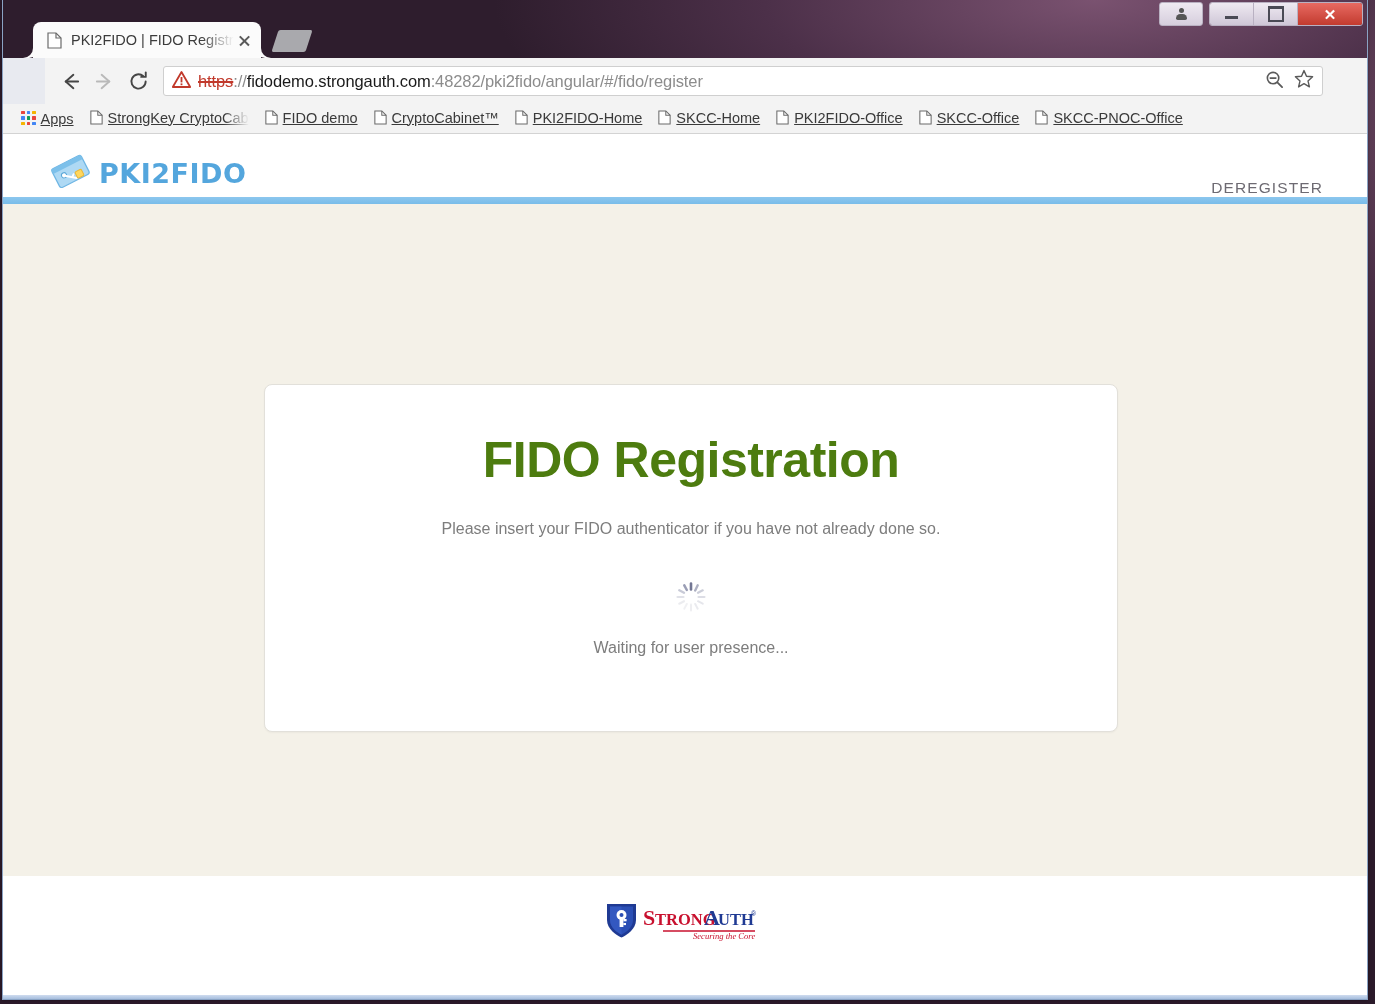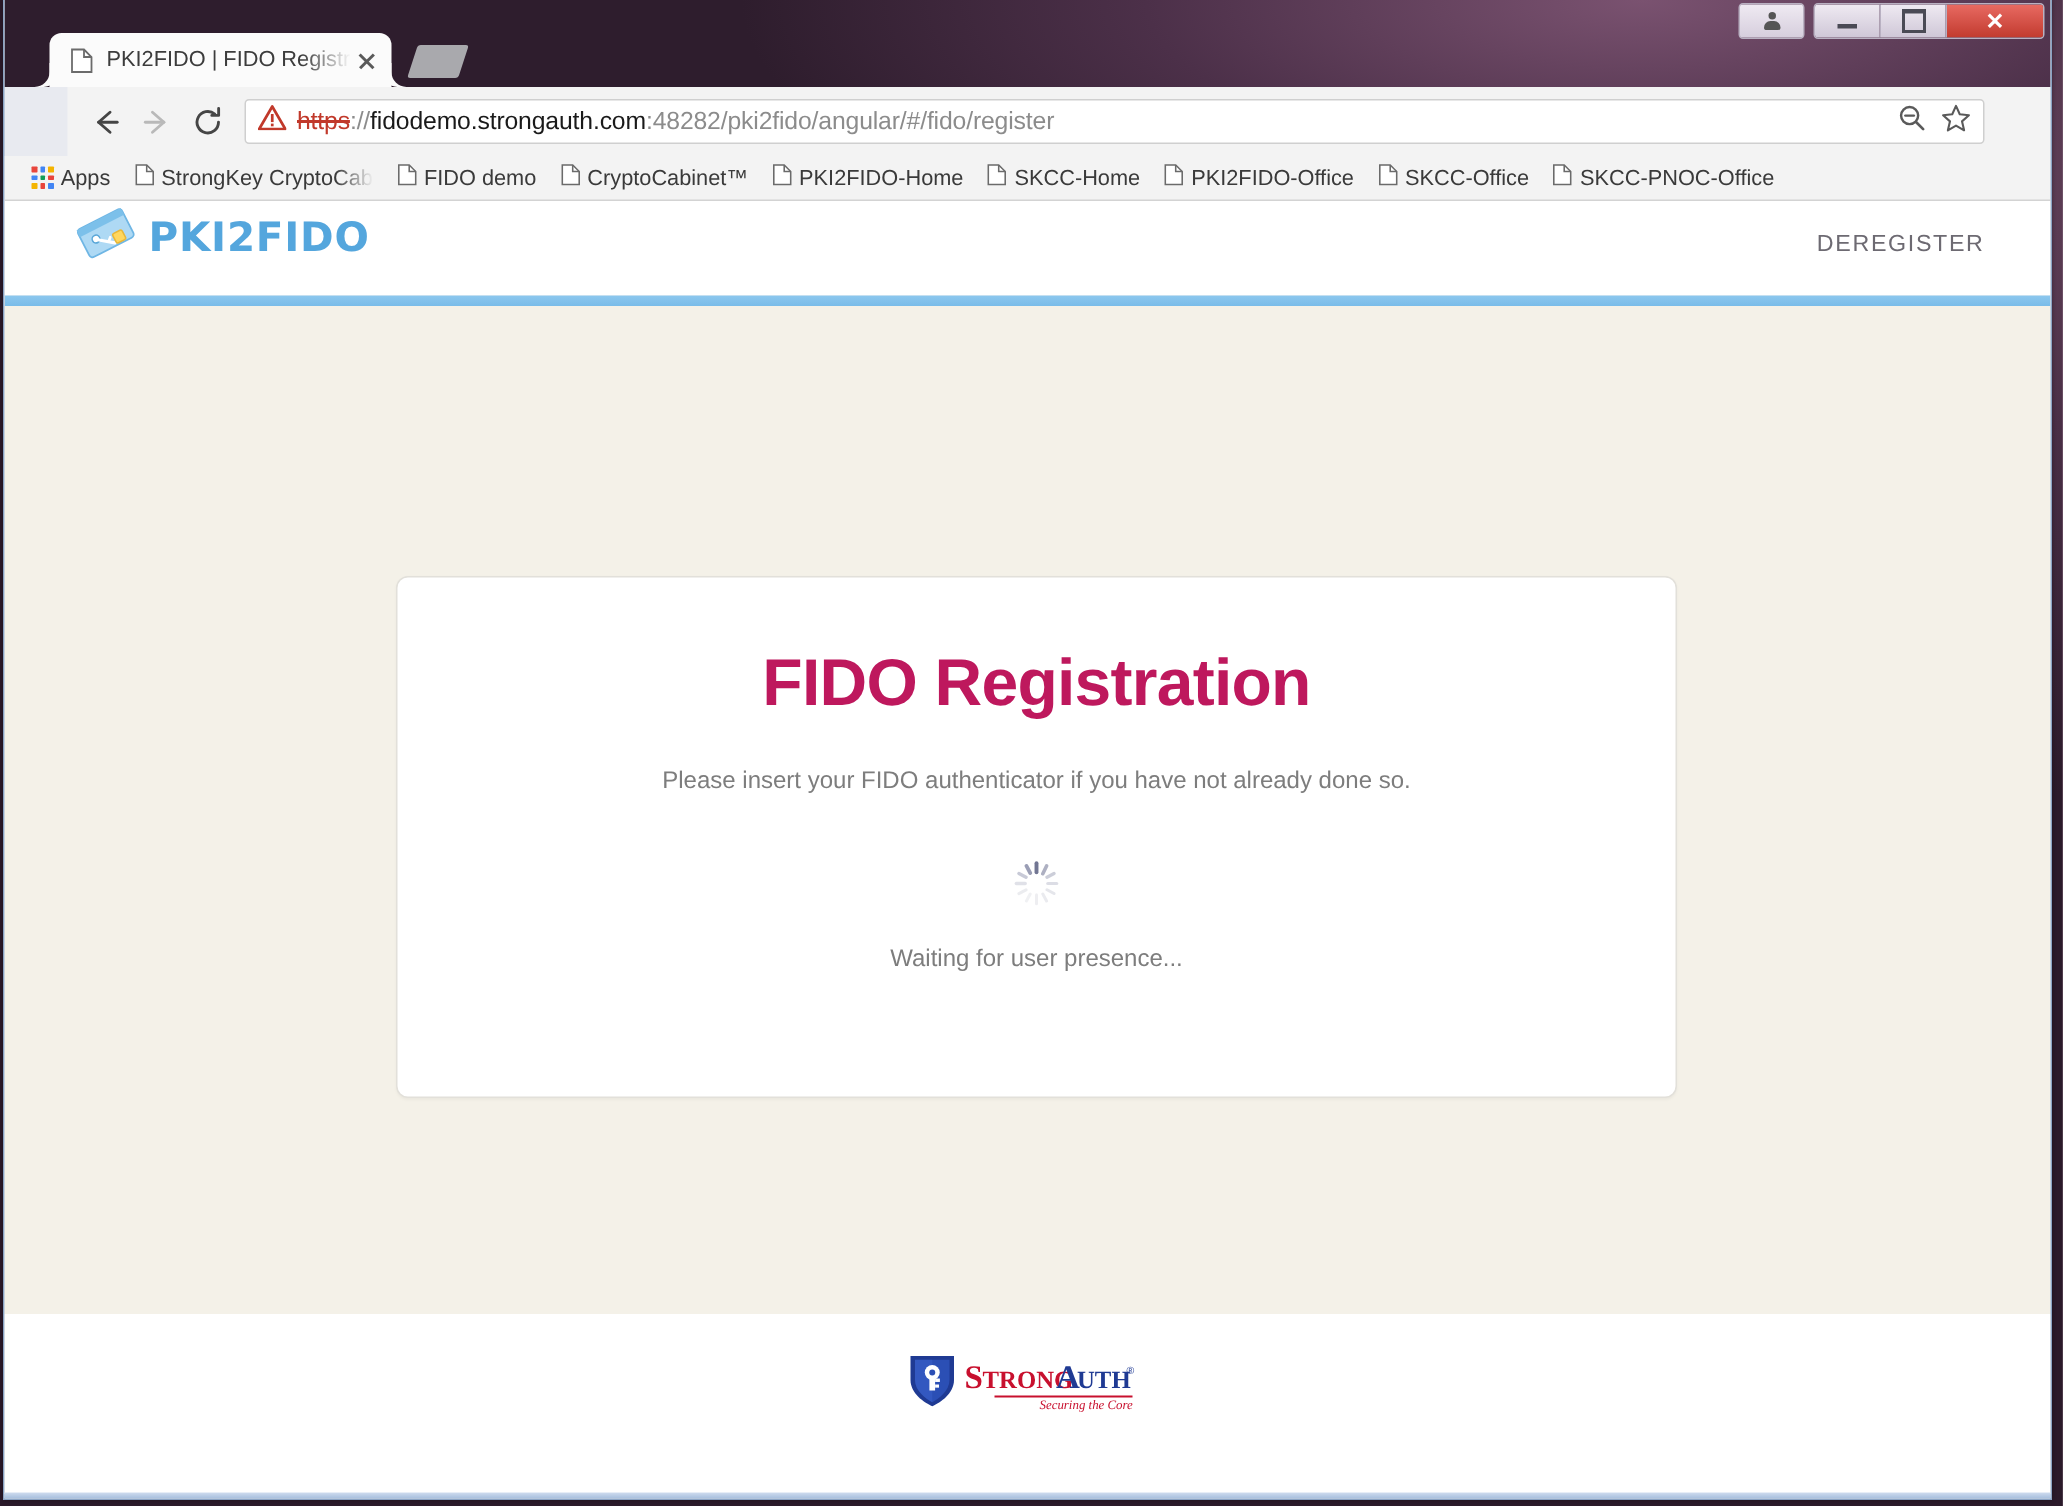--- a/index.html
+++ b/index.html
@@ -220,23 +220,24 @@
     align-items: center;
     padding: 0 10px;
     box-sizing: border-box;
     gap: 0;
     font-size: 14.5px;
     color: #3a3a3a;
     white-space: nowrap;
     overflow: hidden;
   }
   .bm {
-    display: flex; align-items: center;
+    display: flex; 
     padding: 2px 8px;
     flex: 0 0 auto;
+    text-decoration: underline;
   }
   .bm-label { margin-left: 5px; }
   .apps-grid {
     display: grid;
     grid-template-columns: repeat(3, 3.5px);
     grid-template-rows: repeat(3, 3.5px);
     gap: 2px;
   }
   .apps-grid i { display:block; width:3.5px; height:3.5px; border-radius:0.5px;}
 
@@ -246,21 +247,21 @@
     height: 862px;
     background: #f4f1e8;
     overflow: hidden;
   }
 
   
   #page-header {
     height: 63px;
     background: #ffffff;
     display: flex;
-    align-items: flex-start;
+    align-items: flex-end;
     justify-content: space-between;
     padding: 0 44px 0 46px;
     box-sizing: border-box;
   }
   #brand { display: flex; align-items: center; gap: 7px; }
   .brand-text {
     font-size: 27px;
     font-weight: bold;
     color: #54a6dd;
     letter-spacing: 0.5px;
@@ -286,23 +287,23 @@
     height: 348px;
     background: #fff;
     border: 1px solid #e2e0da;
     border-radius: 8px;
     box-shadow: 0 1px 2px rgba(0,0,0,0.04);
     box-sizing: border-box;
     text-align: center;
   }
   #card-title {
     margin: 46px 0 0 0;
-    font-size: 44px;
+    font-size: 50px;
     font-weight: bold;
-    color: #be185d;
+    color: #4d7c0f;
     letter-spacing: -0.5px;
     font-family: "Liberation Sans", sans-serif;
   }
   #card-sub {
     margin: 31px 0 0 0;
     font-size: 16px;
     color: #7d7d7d;
   }
   #spinner-wrap { margin-top: 42px; display:flex; justify-content:center;}
   #spinner { width: 34px; height: 34px; }

